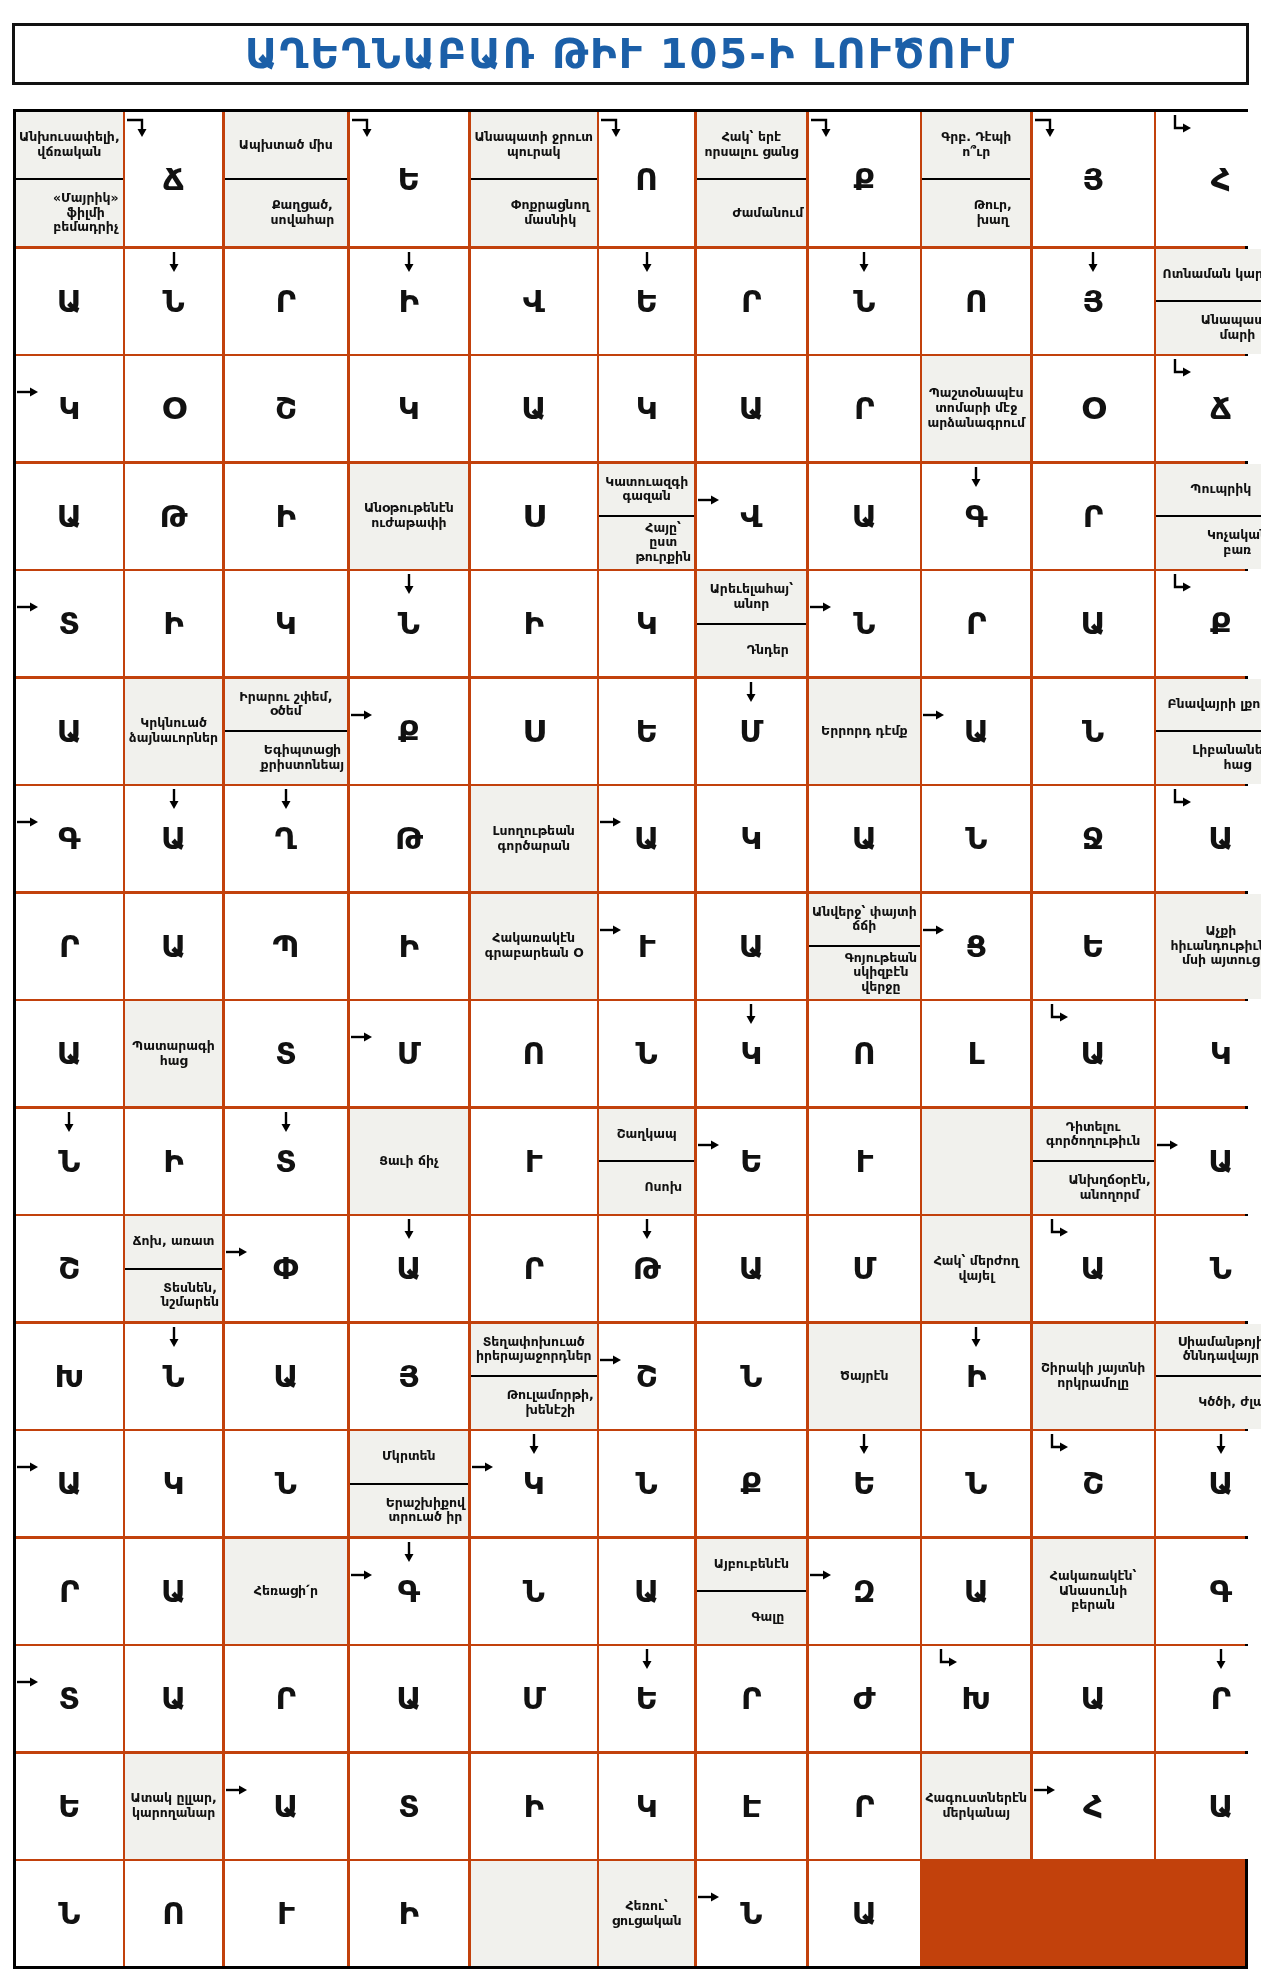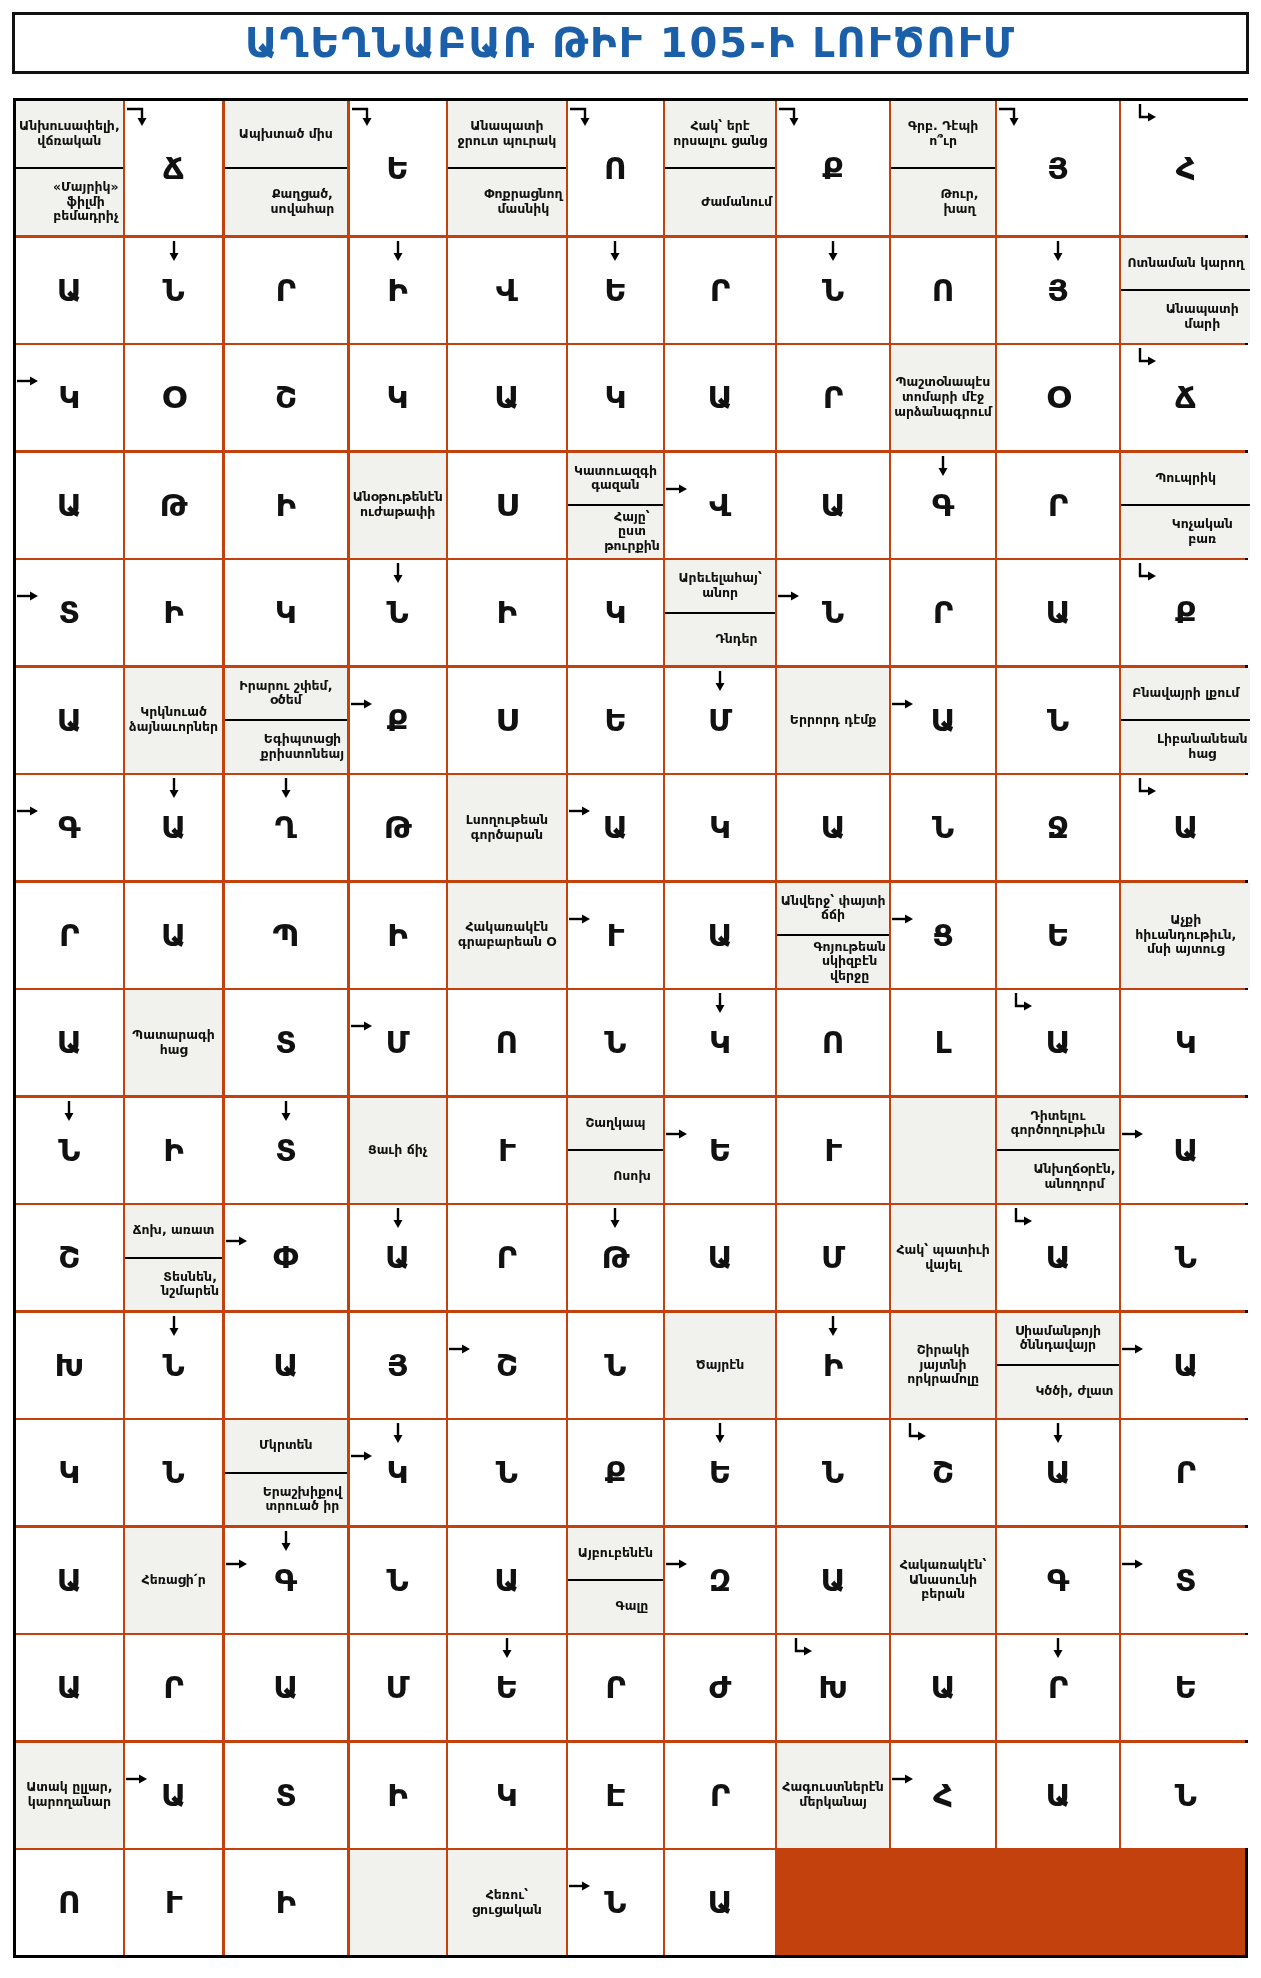--- a/index.html
+++ b/index.html
@@ -2,21 +2,21 @@
 <html><head>
 <meta charset="utf-8">
 <style>
   html,body{margin:0;padding:0;background:#fff;}
   body{
     width:1261px;height:1978px;position:relative;
     font-family:"DejaVu Sans",sans-serif;
     -webkit-font-smoothing:antialiased;
   }
   .title-box{
-    margin:12px 12px 0 12px;height:62px;border:3px solid #111;
+    margin:23px 12px 0 12px;height:62px;border:3px solid #111;
     display:flex;align-items:center;justify-content:center;
     box-sizing:border-box;
   }
   .title-box h1{
     margin:0;font-size:40px;font-weight:bold;letter-spacing:2px;
     font-family:"DejaVu Sans",sans-serif;
   }
   .grid{
     margin:24px 13px 0 13px;
     display:grid;
@@ -646,21 +646,21 @@
         </svg>
       </span>
     </div>
     <div class="cell letter-cell">
       <span class="letter">Ա</span>
     </div>
     <div class="cell letter-cell">
       <span class="letter">Մ</span>
     </div>
     <div class="cell clue-cell">
-      <div class="clue-part">Հակ՝ պատիւի վայել</div>
+      <div class="clue-part">Հակ՝ մերժող վայել</div>
     </div>
     <div class="cell letter-cell">
       <span class="letter">Ա</span>
       <span class="arrow arrow-elbow-right">
         <svg width="25" height="23" viewBox="0 0 25 23">
           <path d="M5 0 V13 H14" stroke="#000" stroke-width="2.4" fill="none"></path>
           <path d="M13 8.5 L13 17.5 L21 13 Z" fill="#000"></path>
         </svg>
       </span>
     </div>
@@ -677,20 +677,24 @@
           <path d="M6 0 V13" stroke="#000" stroke-width="2.4" fill="none"></path>
           <path d="M1.5 12 L10.5 12 L6 20 Z" fill="#000"></path>
         </svg>
       </span>
     </div>
     <div class="cell letter-cell">
       <span class="letter">Ա</span>
     </div>
     <div class="cell letter-cell">
       <span class="letter">Յ</span>
+    </div>
+    <div class="cell clue-cell">
+      <div class="clue-part">Տեղափոխուած իրերայաջորդներ</div>
+      <div class="clue-part">Թուլամորթի, խենէշի</div>
     </div>
     <div class="cell letter-cell">
       <span class="letter">Շ</span>
       <span class="arrow arrow-right">
         <svg width="23" height="12" viewBox="0 0 23 12">
           <path d="M0 6 H14" stroke="#000" stroke-width="2.4" fill="none"></path>
           <path d="M13 1.5 L13 10.5 L21 6 Z" fill="#000"></path>
         </svg>
       </span>
     </div>

